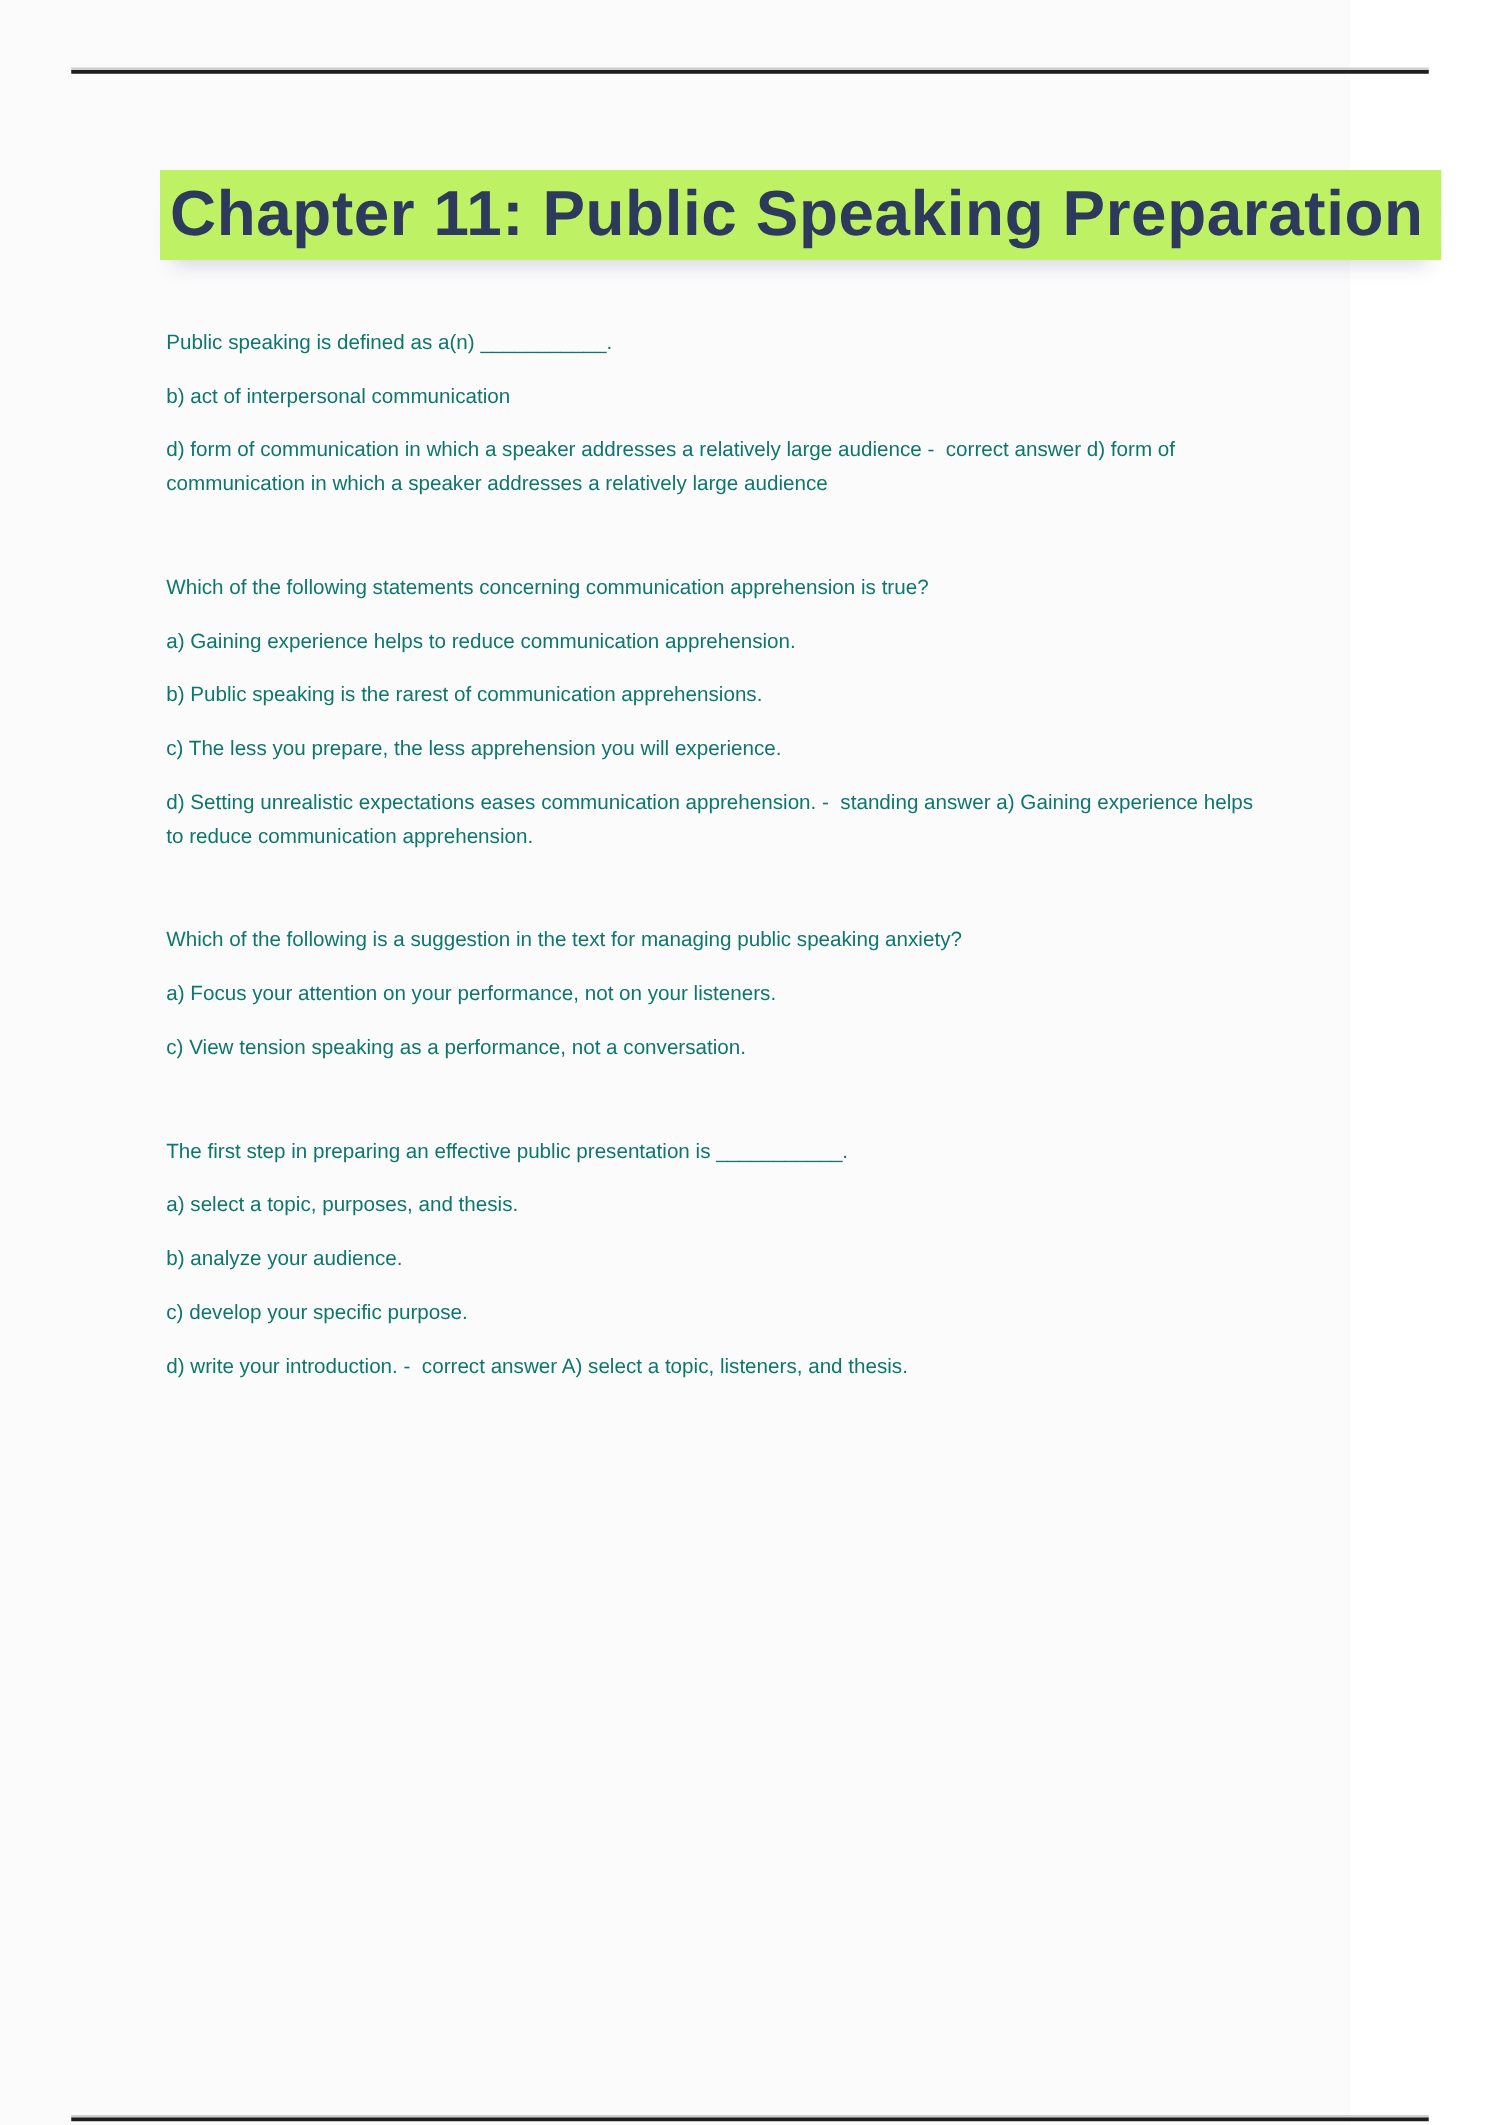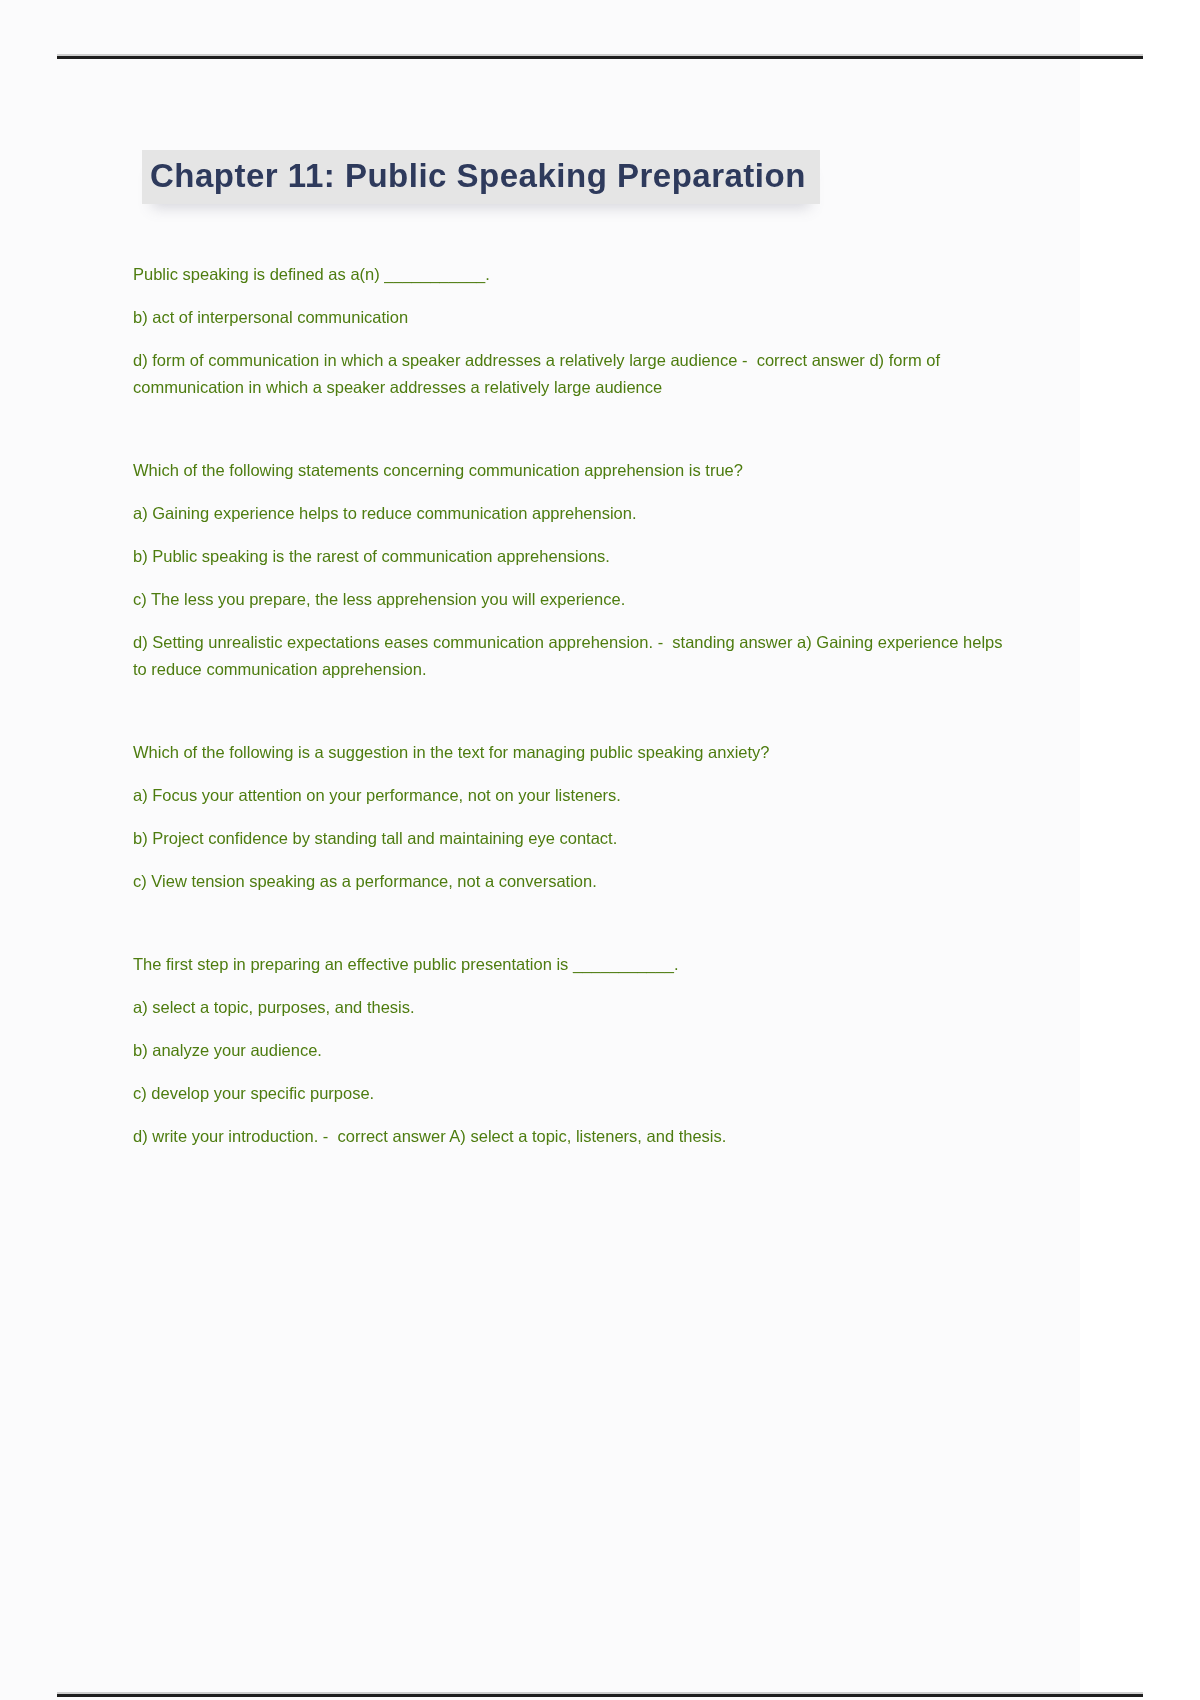--- a/index.html
+++ b/index.html
@@ -22,44 +22,44 @@
     height: 3px;
     background: #1e1e1e;
     box-shadow: 0 -2px 0 rgba(150,150,150,0.45);
   }
   .rule-top    { top: 56px; }
   .rule-bottom { top: 1694px; }
   h1.title {
     position: absolute;
     left: 128px;
     top: 136px;
-    margin: 14px;
+    margin: 0;
     display: inline-block;
-    font-size: 33px;
+    font-size: 51px;
     font-weight: bold;
     letter-spacing: 0.5px;
     color: #2e3a5c;
-    background: #e5e5e5;
+    background: #bef264;
     padding: 9px 14px 12px 8px;
     line-height: 1;
     white-space: nowrap;
     box-shadow: 0 14px 14px -10px rgba(110,110,130,0.25);
   }
   main.content {
     position: absolute;
     left: 133px;
     top: 261px;
     width: 885px;
   }
   .question { margin: 0 0 56px 0; }
   .question p {
     margin: 0 0 16px 0;
     font-size: 16.5px;
     line-height: 27px;
-    color: #4d7c0f;
+    color: #0f766e;
     white-space: pre-wrap;
   }
   .question p:last-child { margin-bottom: 0; }
 </style>
 </head>
 <body>
 
 <div class="page">
 
   <div class="rule rule-top"></div>
@@ -78,21 +78,20 @@
       <p>Which of the following statements concerning communication apprehension is true?</p>
       <p>a) Gaining experience helps to reduce communication apprehension.</p>
       <p>b) Public speaking is the rarest of communication apprehensions.</p>
       <p>c) The less you prepare, the less apprehension you will experience.</p>
       <p>d) Setting unrealistic expectations eases communication apprehension. -  standing answer a) Gaining experience helps to reduce communication apprehension.</p>
     </section>
 
     <section class="question">
       <p>Which of the following is a suggestion in the text for managing public speaking anxiety?</p>
       <p>a) Focus your attention on your performance, not on your listeners.</p>
-      <p>b) Project confidence by standing tall and maintaining eye contact.</p>
       <p>c) View tension speaking as a performance, not a conversation.</p>
     </section>
 
     <section class="question">
       <p>The first step in preparing an effective public presentation is ___________.</p>
       <p>a) select a topic, purposes, and thesis.</p>
       <p>b) analyze your audience.</p>
       <p>c) develop your specific purpose.</p>
       <p>d) write your introduction. -  correct answer A) select a topic, listeners, and thesis.</p>
     </section>

